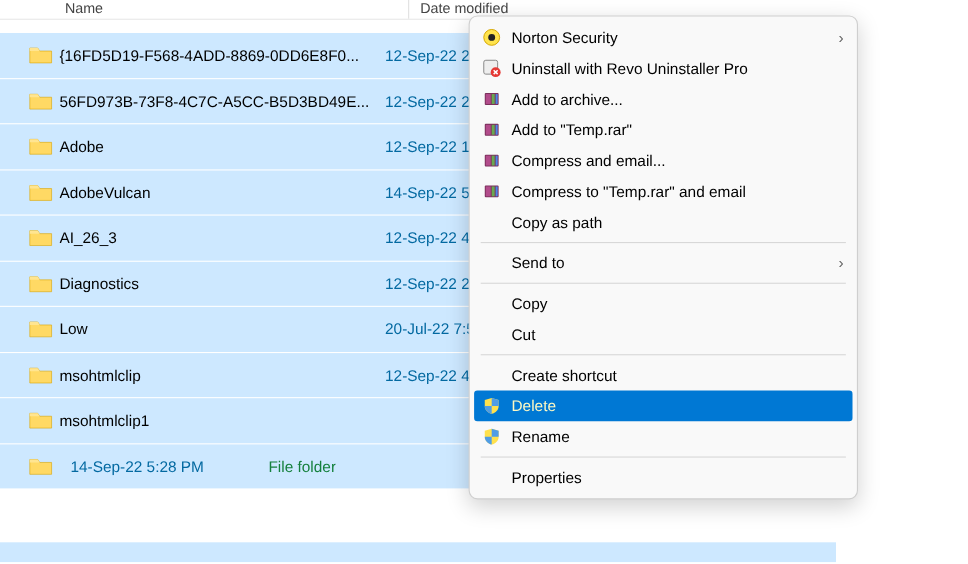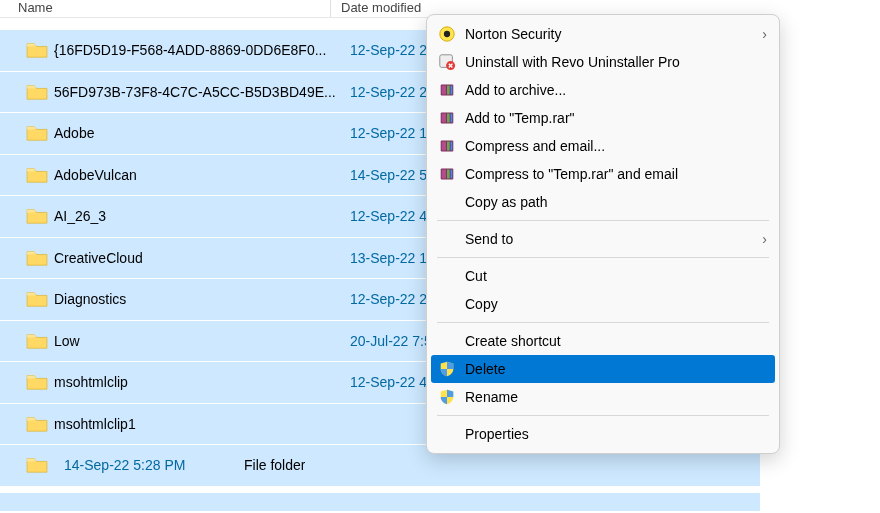--- a/index.html
+++ b/index.html
@@ -1,40 +1,40 @@
 <!DOCTYPE html>
 <html><head>
 <meta charset="utf-8">
 <style>
   * { box-sizing: border-box; font-family: "Segoe UI", Arial, sans-serif; }
   body { margin: 0; padding: 0; width: 880px; height: 513px; background: #fff; font-size: 14px; overflow: hidden; position: relative; }
   
   .file-browser { width: 760px; height: 100%; position: relative; }
   
-  .header-row { display: flex; height: 18px; color: #444; font-size: 13px; border-bottom: 1px solid #e8e8e8; background: #fff; }
+  .header-row { display: flex; height: 18px; color: #444; font-size: 13px; border-bottom: 1px solid #e8e8e8; background: #fff; padding-left: 41px; }
   .header-name { width: 330px; padding-left: 18px; }
   .header-date { border-left: 1px solid #e0e0e0; padding-left: 10px; flex: 1; }
   .header-row > div { white-space: nowrap; overflow: hidden; }
   
   .rows { margin-top: 12px; }
   .file-row { display: flex; align-items: center; height: 40.5px; margin-bottom: 1px; padding-left: 12px; }
   .file-row.sel { background: #cde8ff; }
   .file-icon { width: 22px; height: 18px; margin-left: 14px; margin-right: 6px; flex-shrink: 0; }
   .file-name { width: 286px; white-space: nowrap; overflow: hidden; text-overflow: ellipsis; color: #000; }
   .file-date { width: 180px; white-space: nowrap; overflow: hidden; color: #0369a1; padding-left: 10px; }
-  .file-type { white-space: nowrap; overflow: hidden; color: #000000; padding-left: 10px; }
+  .file-type { white-space: nowrap; overflow: hidden; color: #15803d; padding-left: 10px; }
   
   .context-menu {
     position: absolute; left: 426px; top: 14px; width: 354px;
     background: #f9f9f9; border: 1px solid #cfcfcf; border-radius: 8px;
     box-shadow: 0 6px 20px rgba(0,0,0,0.18);
     padding: 5px 0; z-index: 10;
   }
   .menu-item { display: flex; align-items: center; height: 28px; padding: 0 12px 0 10px; color: #000; cursor: default; white-space: nowrap; }
-  .menu-item.hover { background: #0078d4; color: #000000; border-radius: 3px; margin: 0 4px; padding: 0 8px 0 6px; }
+  .menu-item.hover { background: #0078d4; color: #fef9c3; border-radius: 3px; margin: 0 4px; padding: 0 8px 0 6px; }
   .menu-icon { width: 20px; height: 20px; margin-right: 8px; flex-shrink: 0; display: flex; align-items: center; justify-content: center; }
   .menu-label { flex: 1; font-size: 14px; }
   .menu-arrow { color: #666; }
   .menu-sep { height: 1px; background: #d8d8d8; margin: 4px 10px; }
   
   .bottom-sel { position: absolute; left: 0; bottom: 2px; width: 760px; height: 18px; background: #cde8ff; }
 </style>
 </head>
 <body>
 
@@ -88,29 +88,20 @@
     <div class="file-row sel">
       <svg class="file-icon" viewBox="0 0 24 20">
           <path d="M1 3 L9 3 L11 6 L23 6 L23 18 L1 18 Z" fill="#ffd964" stroke="#d9a300" stroke-width="0.6"></path>
           <path d="M1 3 L9 3 L11 6 L1 6 Z" fill="#ffe591"></path>
         </svg>
       <div class="file-name">AI_26_3</div>
       <div class="file-date">12-Sep-22 4</div>
       <div class="file-type"></div>
     </div>
 
-    <div class="file-row sel">
-      <svg class="file-icon" viewBox="0 0 24 20">
-          <path d="M1 3 L9 3 L11 6 L23 6 L23 18 L1 18 Z" fill="#ffd964" stroke="#d9a300" stroke-width="0.6"></path>
-          <path d="M1 3 L9 3 L11 6 L1 6 Z" fill="#ffe591"></path>
-        </svg>
-      <div class="file-name">CreativeCloud</div>
-      <div class="file-date">13-Sep-22 1</div>
-      <div class="file-type"></div>
-    </div>
 
     <div class="file-row sel">
       <svg class="file-icon" viewBox="0 0 24 20">
           <path d="M1 3 L9 3 L11 6 L23 6 L23 18 L1 18 Z" fill="#ffd964" stroke="#d9a300" stroke-width="0.6"></path>
           <path d="M1 3 L9 3 L11 6 L1 6 Z" fill="#ffe591"></path>
         </svg>
       <div class="file-name">Diagnostics</div>
       <div class="file-date">12-Sep-22 2</div>
       <div class="file-type"></div>
     </div>
@@ -228,25 +219,25 @@
   </div>
   <div class="menu-sep"></div>
   <div class="menu-item">
     <span class="menu-icon"></span>
     <span class="menu-label">Send to</span>
     <span class="menu-arrow">›</span>
   </div>
   <div class="menu-sep"></div>
   <div class="menu-item">
     <span class="menu-icon"></span>
+    <span class="menu-label">Copy</span>
+  </div>
+  <div class="menu-item">
+    <span class="menu-icon"></span>
     <span class="menu-label">Cut</span>
-  </div>
-  <div class="menu-item">
-    <span class="menu-icon"></span>
-    <span class="menu-label">Copy</span>
   </div>
   <div class="menu-sep"></div>
   <div class="menu-item">
     <span class="menu-icon"></span>
     <span class="menu-label">Create shortcut</span>
   </div>
   <div class="menu-item hover">
     <span class="menu-icon">
       <svg viewBox="0 0 20 20" width="18" height="18">
           <path d="M10 2 L17 4 L17 10 C17 14 14 17 10 18 C6 17 3 14 3 10 L3 4 Z" fill="#ffe14d"></path>

